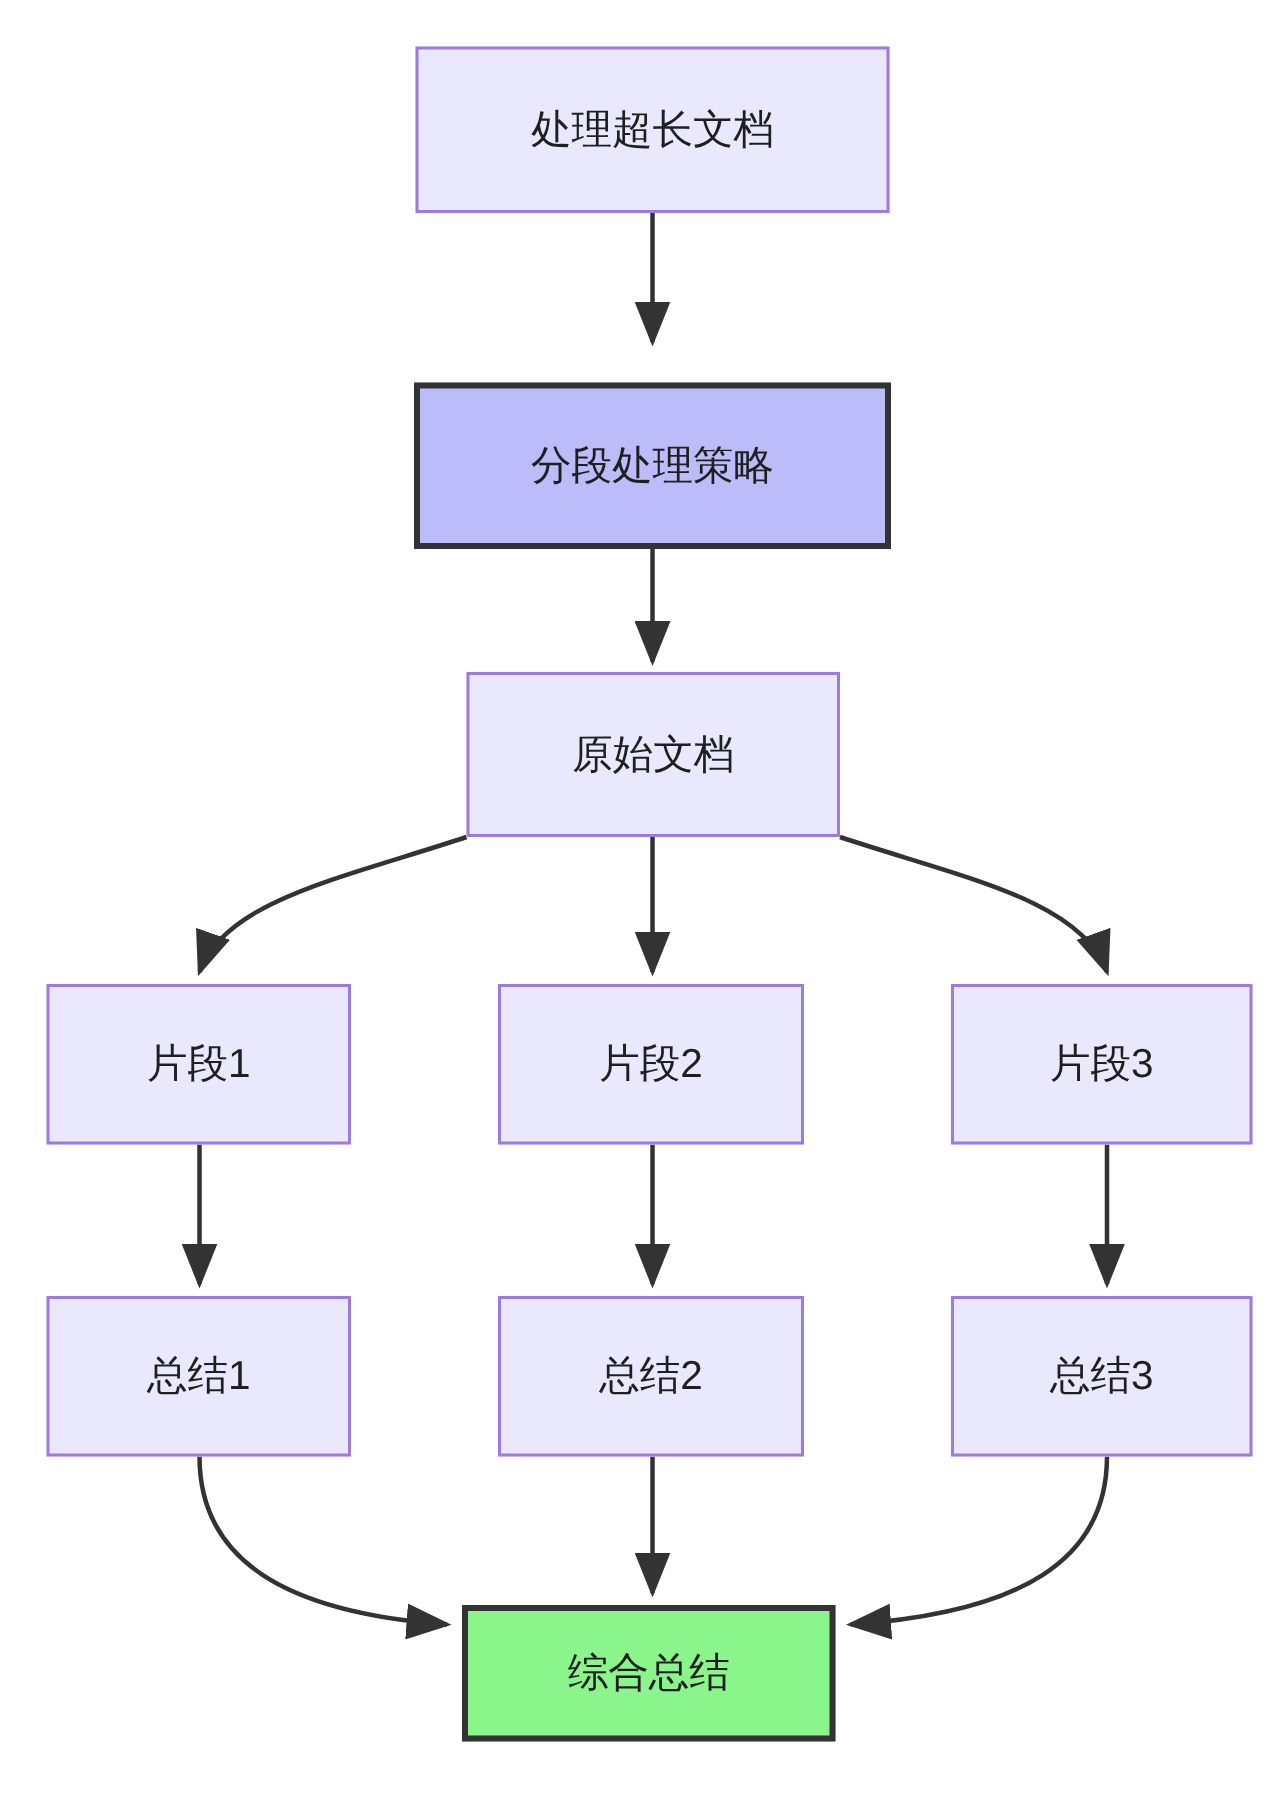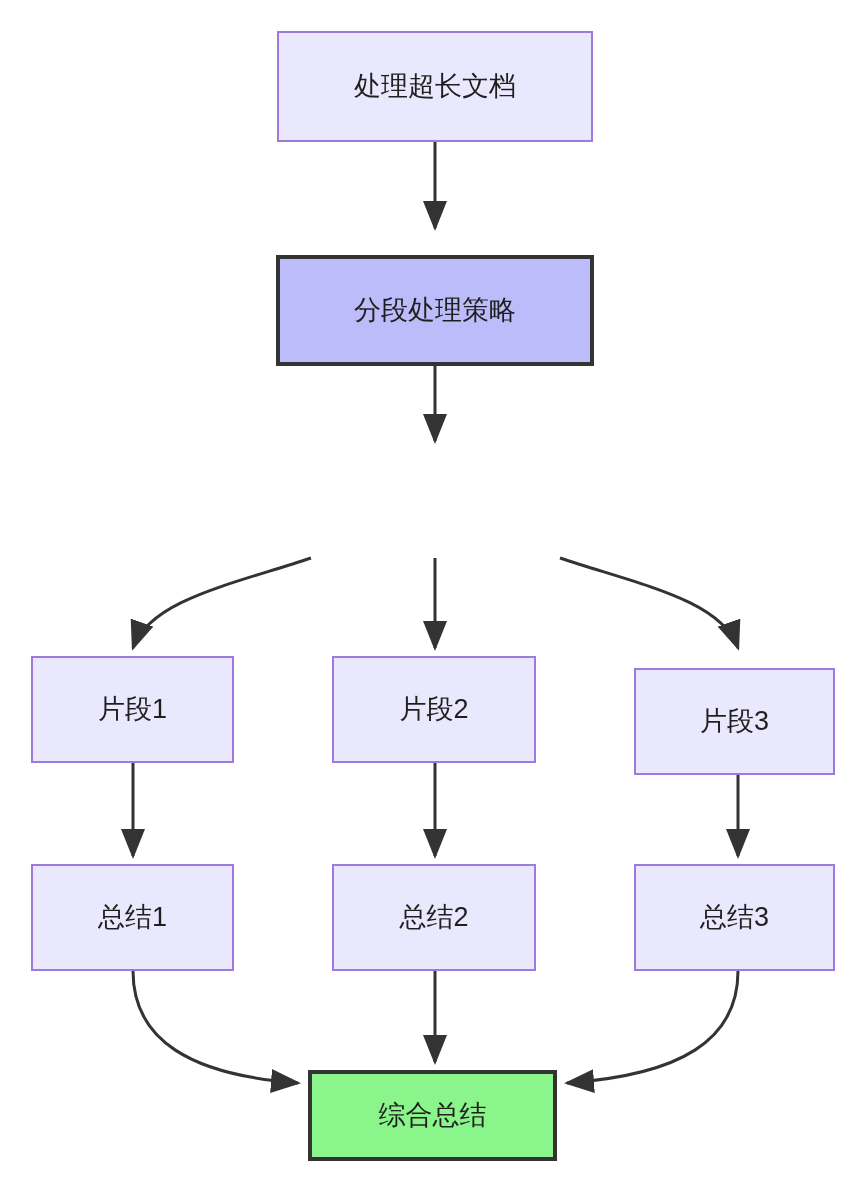--- a/index.html
+++ b/index.html
@@ -100,30 +100,33 @@
   </svg>
 
   <div class="node node-default" style="left:277px; top:31px; width:316px; height:111px;">
     <span class="node-label">处理超长文档</span>
   </div>
 
   <div class="node node-strategy" style="left:276px; top:235px; width:318px; height:111px;">
     <span class="node-label">分段处理策略</span>
   </div>
 
+  <div class="node node-default" style="left:311px; top:448px; width:249px; height:110px;">
+    <span class="node-label">原始文档</span>
+  </div>
 
   <div class="node node-default" style="left:31px; top:656px; width:203px; height:107px;">
     <span class="node-label">片段1</span>
   </div>
 
   <div class="node node-default" style="left:332px; top:656px; width:204px; height:107px;text-align:center;">
     <span class="node-label">片段2</span>
   </div>
 
-  <div class="node node-default" style="left:634px; top:656px; width:201px; height:107px;margin-top:12px;">
+  <div class="node node-default" style="left:634px; top:656px; width:201px; height:107px;">
     <span class="node-label">片段3</span>
   </div>
 
   <div class="node node-default" style="left:31px; top:864px; width:203px; height:107px;">
     <span class="node-label">总结1</span>
   </div>
 
   <div class="node node-default" style="left:332px; top:864px; width:204px; height:107px;">
     <span class="node-label">总结2</span>
   </div>

